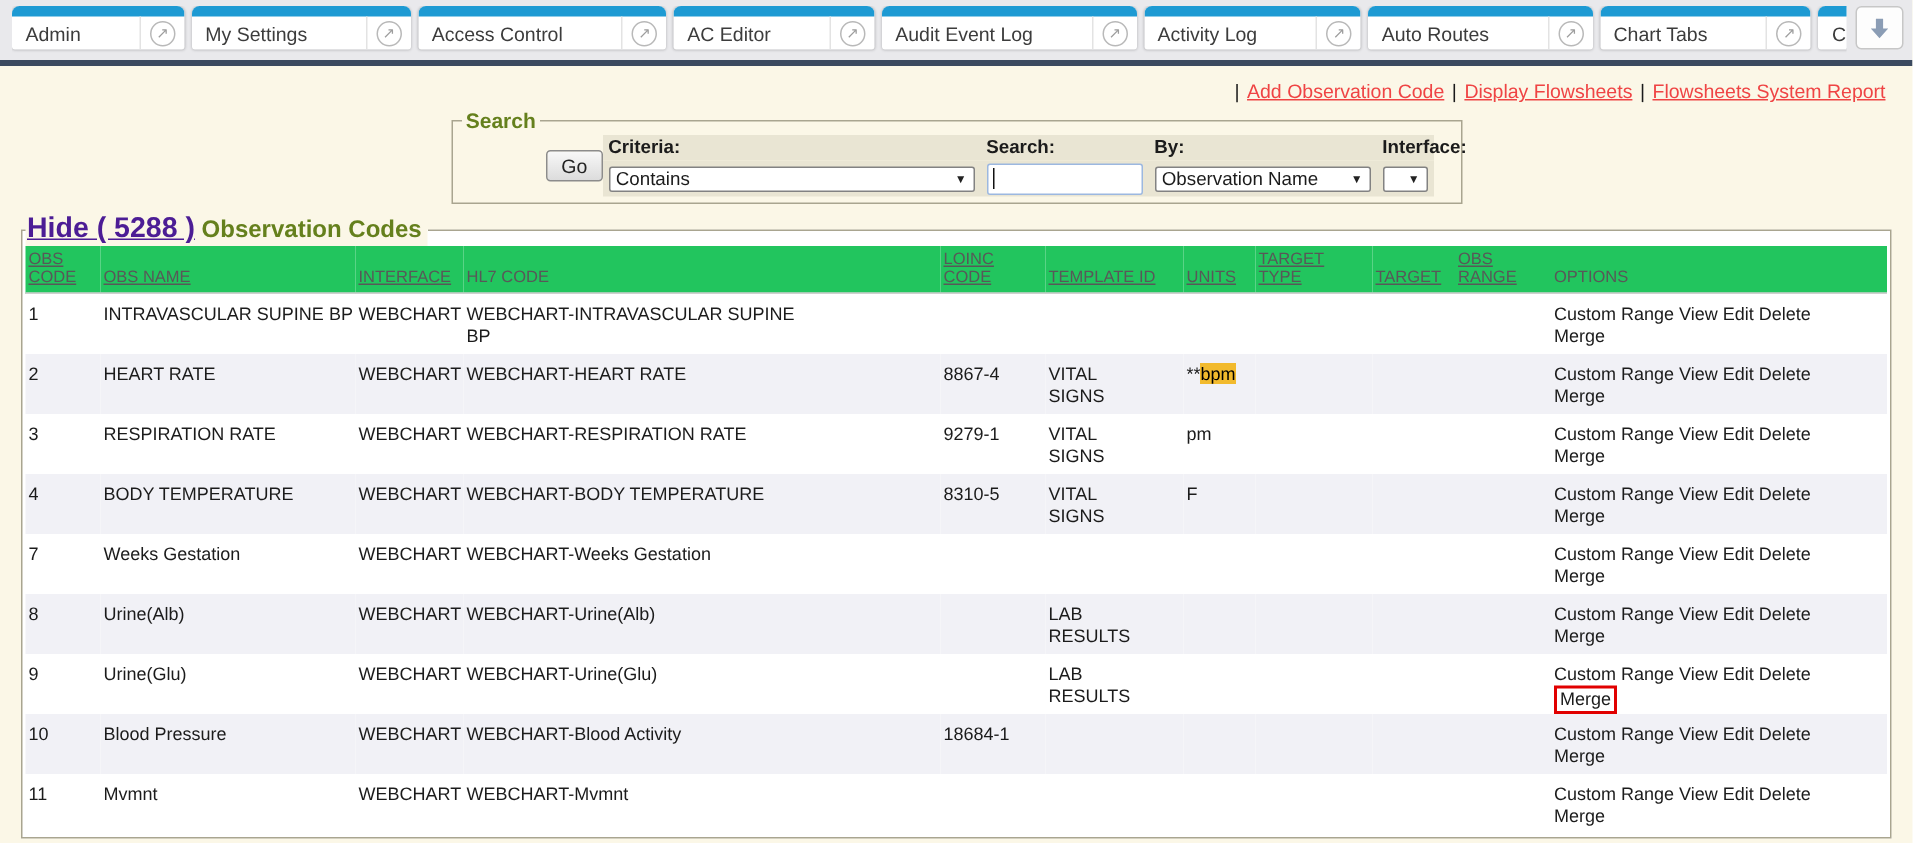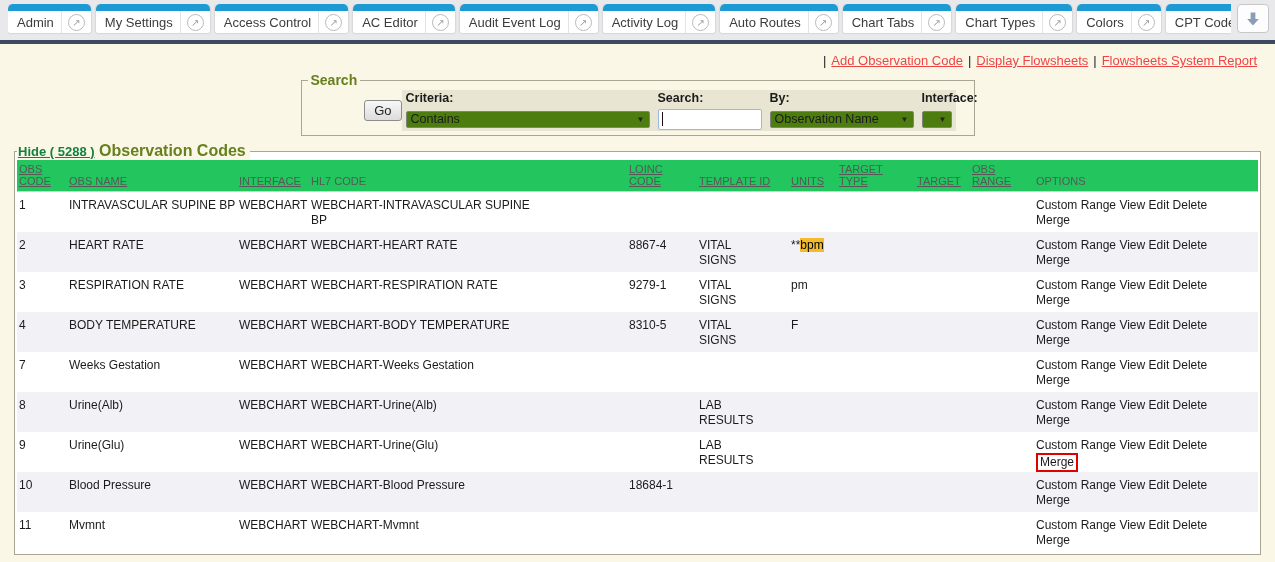--- a/index.html
+++ b/index.html
@@ -20,21 +20,21 @@
   }
   .tab-strip { display:flex; gap:5px; overflow:hidden; flex:1; height:32px; }
   .tab {
     height:29px; background:#fff; flex:0 0 auto;
     border-radius:5px 5px 2px 2px; overflow:hidden;
     display:flex; flex-direction:column;
     box-shadow:0 0 2px rgba(0,0,0,.25);
     cursor:pointer;
   }
   .tab-cap { height:7px; background:#1d9ad3; flex:0 0 auto; }
-  .tab-body { flex:1; display:flex; align-items:center; }
+  .tab-body { flex:1; display:flex; align-items:center;gap:32px; }
   .tab-label { padding:0 7px 0 9px; font-size:13px; color:#3c3c3c; white-space:nowrap; }
   .tab-iconwrap { border-left:1px solid #e3e3e3; align-self:stretch; display:flex; align-items:center; padding:0 6px; }
   .tab-icon {
     width:17px; height:17px; border:1px solid #b9b9b9; border-radius:50%;
     color:#9d9d9d; font-size:10px; line-height:15px; text-align:center;
     font-family:"DejaVu Sans", sans-serif;
   }
   .overflow-btn {
     width:32px; height:29px; margin-left:6px; flex:0 0 auto;
     background:#fdfdfd; border:1px solid #c7c7c7; border-radius:4px;
@@ -56,42 +56,42 @@
   .search-grid {
     display:grid;
     grid-template-columns:97px 252px 112px 152px 38px;
     grid-template-rows:17px 24px; gap:0;
   }
   .sg-cell { background:#e9e5d3; padding:1px 4px; }
   .sg-label { font-size:12.5px; font-weight:bold; line-height:15px; }
   .sg-ctrl { display:flex; align-items:center; }
   .go-cell { grid-row:1 / span 2; background:transparent; display:flex; align-items:center; justify-content:flex-end; }
   .fake-select {
-    background:#4d7c0f; border:1px solid #828282; border-radius:2px;
+    background:#ffffff; border:1px solid #828282; border-radius:2px;
     height:17px; font-size:12.5px; display:flex; align-items:center;
     padding:0 4px; width:100%; cursor:pointer;
   }
   .fake-select .sel-text { flex:1; white-space:nowrap; overflow:hidden; }
   .fake-select .sel-caret { font-size:8px; color:#222; margin-left:4px; }
   .search-input {
     background:#fff; border:1px solid #9cb8e0; border-radius:2px;
     height:21px; width:100%; display:flex; align-items:center; padding:0 3px;
   }
   .text-caret { width:1px; height:14px; background:#111; }
   .go-btn {
     font-size:13px; color:#222; padding:2px 9px;
     background:linear-gradient(#f8f8f8,#dcdcdc);
     border:1px solid #8c8c8c; border-radius:3px; cursor:pointer;
     font-family:"Liberation Sans", sans-serif;
   }
 
   
   .obs-fs { margin:6px 14px 0 14px; padding:0 2px 2px 2px; background:#fff; }
   .obs-fs legend { background:#fbf7e7; padding:0 4px 0 1px; }
-  .hide-link { color:#15803d; font-weight:bold; font-size:13px; text-decoration:underline; cursor:pointer;margin-top:24px; }
+  .hide-link { color:#4c1d95; font-weight:bold; font-size:19px; text-decoration:underline; cursor:pointer;margin-top:24px; }
   .obs-title { color:#65801d; font-weight:bold; font-size:16px; margin-left:0; }
 
   table.obs { width:100%; border-collapse:collapse; table-layout:fixed; }
   table.obs thead th {
     background:#22c55e; color:#585858; font-size:11px; font-weight:normal;
     text-align:left; vertical-align:bottom;
     padding:3px 4px 4px 2px; border-bottom:1px solid #cfcfcf;
   }
   th .sortable { text-decoration:underline; cursor:pointer; }
   table.obs td {
@@ -399,21 +399,21 @@
     <td></td>
     <td></td>
     <td></td>
     <td class="c-opt"><span class="wrapbox options-wrap"><span class="opt-link">Custom Range</span> <span class="opt-link">View</span> <span class="opt-link">Edit</span> <span class="opt-link">Delete</span> <span class="merge-box"><span class="opt-link">Merge</span></span></span></td>
   </tr>
 
   <tr>
     <td>10</td>
     <td class="c-name">Blood Pressure</td>
     <td>WEBCHART</td>
-    <td class="c-hl7"><span class="wrapbox">WEBCHART-Blood Pressure</span></td>
+    <td class="c-hl7"><span class="wrapbox">WEBCHART-Blood Activity</span></td>
     <td>18684-1</td>
     <td class="c-tpl"><span class="wrapbox"></span></td>
     <td class="c-units"></td>
     <td></td>
     <td></td>
     <td></td>
     <td class="c-opt"><span class="wrapbox options-wrap"><span class="opt-link">Custom Range</span> <span class="opt-link">View</span> <span class="opt-link">Edit</span> <span class="opt-link">Delete</span> <span class="opt-link">Merge</span></span></td>
   </tr>
 
   <tr>

